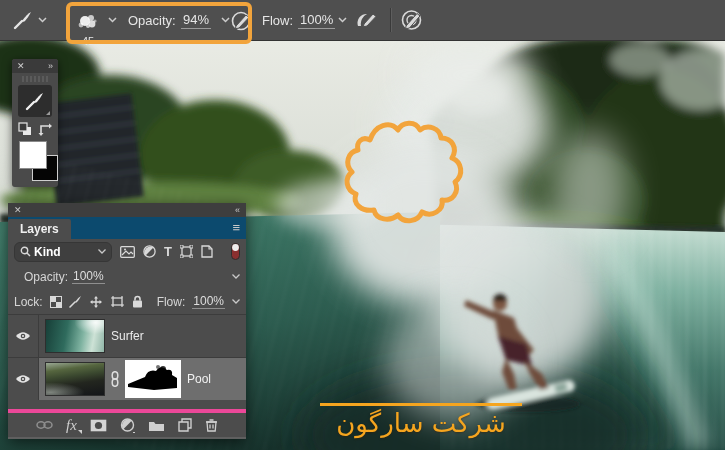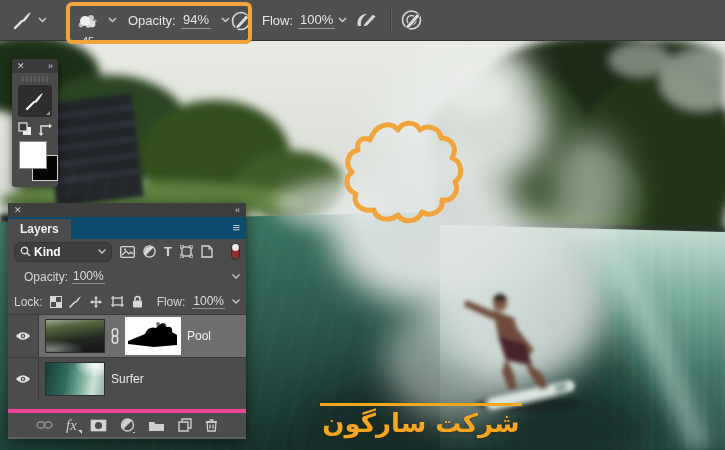--- a/index.html
+++ b/index.html
@@ -56,21 +56,21 @@
     linear-gradient(172deg,#9AA894 0%,#56663F 22%,#3C4A30 40%,#23261F 62%,#141519 100%);}
   #thumb-surfer{background:
     radial-gradient(ellipse 60% 60% at 85% 8%, rgba(255,255,255,.85), transparent 60%),
     linear-gradient(100deg,#173F38 0%,#2F6B5D 35%,#7FB3A1 62%,#CDE2D6 80%,#8FB4A6 100%);}
   .maskwrap{width:52px;height:34px;border:2px solid #FFFFFF;background:#fff;}
   #lp-bottombar{position:absolute;left:0;bottom:0;width:100%;height:28px;background:#4C4C4C;
     border-top:4px solid #ec4899;display:flex;align-items:center;gap:13px;padding-left:28px;box-sizing:border-box;}
   
   #watermark{position:absolute;left:318px;top:403px;width:206px;z-index:15;text-align:center;direction:rtl;}
   #watermark .line{border-top:3px solid #F5A51F;margin:0 2px 0 2px;}
-  #watermark .txt{font-family:"DejaVu Sans",sans-serif;font-weight:bold;font-size:26px;line-height:34px;
+  #watermark .txt{font-family:"DejaVu Sans",sans-serif;font-weight:normal;font-size:26px;line-height:34px;
     color:#F5A51F;text-shadow:0 1px 2px rgba(60,30,0,.45);}
 </style>
 </head>
 <body>
 
 <div id="stage">
 
   <svg id="photo" width="725" height="450" viewBox="0 0 725 450">
     <defs>
       <filter id="b2" x="-40%" y="-40%" width="180%" height="180%">
@@ -393,20 +393,33 @@
             <path d="M3,5.5 V4 a2.5,2.5 0 0 1 5,0 V5.5" fill="none" stroke="#D9D9D9" stroke-width="1.6"></path>
           </svg>
       </span>
       <span class="lp-label" style="margin-left:auto;">Flow:</span>
       <span class="lp-val" style="margin-left:0;">100%</span>
       <svg width="8" height="5" viewBox="0 0 8 5">
           <polyline points="0.5,0.5 4,4 7.5,0.5" fill="none" stroke="#C9C9C9" stroke-width="1.3"></polyline>
         </svg>
     </div>
 
+    <div class="layer-row">
+      <div class="eyecell">
+        <svg width="16" height="10" viewBox="0 0 16 10">
+            <path d="M1,5 Q8,-2.5 15,5 Q8,12.5 1,5 Z" fill="#E3E3E3"></path>
+            <circle cx="8" cy="5" r="2.3" fill="#4C4C4C"></circle>
+            <circle cx="8" cy="5" r="1.1" fill="#E3E3E3"></circle>
+          </svg>
+      </div>
+      <div class="content">
+        <div class="thumb" id="thumb-surfer"></div>
+        <span style="color:#EAEAEA;">Surfer</span>
+      </div>
+    </div>
     <div class="layer-row sel">
       <div class="eyecell">
         <svg width="16" height="10" viewBox="0 0 16 10">
             <path d="M1,5 Q8,-2.5 15,5 Q8,12.5 1,5 Z" fill="#E3E3E3"></path>
             <circle cx="8" cy="5" r="2.3" fill="#4C4C4C"></circle>
             <circle cx="8" cy="5" r="1.1" fill="#E3E3E3"></circle>
           </svg>
       </div>
       <div class="content">
         <div class="thumb" id="thumb-pool"></div>
@@ -418,33 +431,20 @@
           <svg width="52" height="34" viewBox="0 0 52 34">
             <rect width="52" height="34" fill="#FFFFFF"></rect>
             <path d="M1,22 L18,15 Q21,7 29,9 Q34,2 40,8 Q46,7 45,13 L50,16 L50,26 L27,28 L1,25 Z" fill="#000000"></path>
             <circle cx="36" cy="7" r="3" fill="#000000" opacity="0.8"></circle>
             <circle cx="31" cy="5" r="2" fill="#000000" opacity="0.55"></circle>
           </svg>
         </div>
         <span style="color:#F2F2F2;">Pool</span>
       </div>
     </div>
-    <div class="layer-row">
-      <div class="eyecell">
-        <svg width="16" height="10" viewBox="0 0 16 10">
-            <path d="M1,5 Q8,-2.5 15,5 Q8,12.5 1,5 Z" fill="#E3E3E3"></path>
-            <circle cx="8" cy="5" r="2.3" fill="#4C4C4C"></circle>
-            <circle cx="8" cy="5" r="1.1" fill="#E3E3E3"></circle>
-          </svg>
-      </div>
-      <div class="content">
-        <div class="thumb" id="thumb-surfer"></div>
-        <span style="color:#EAEAEA;">Surfer</span>
-      </div>
-    </div>
 
     <div id="lp-bottombar">
       <svg width="17" height="10" viewBox="0 0 17 10">
           <ellipse cx="5" cy="5" rx="4" ry="3.2" fill="none" stroke="#8F8F8F" stroke-width="1.5"></ellipse>
           <ellipse cx="12" cy="5" rx="4" ry="3.2" fill="none" stroke="#8F8F8F" stroke-width="1.5"></ellipse>
         </svg>
       <span style="font-family:'Liberation Serif',serif;font-style:italic;font-size:15px;color:#CFCFCF;position:relative;">
         <span>fx</span>
         <span style="position:absolute;right:-5px;bottom:0;border-left:4px solid transparent;border-top:4px solid #CFCFCF;"></span>
       </span>

